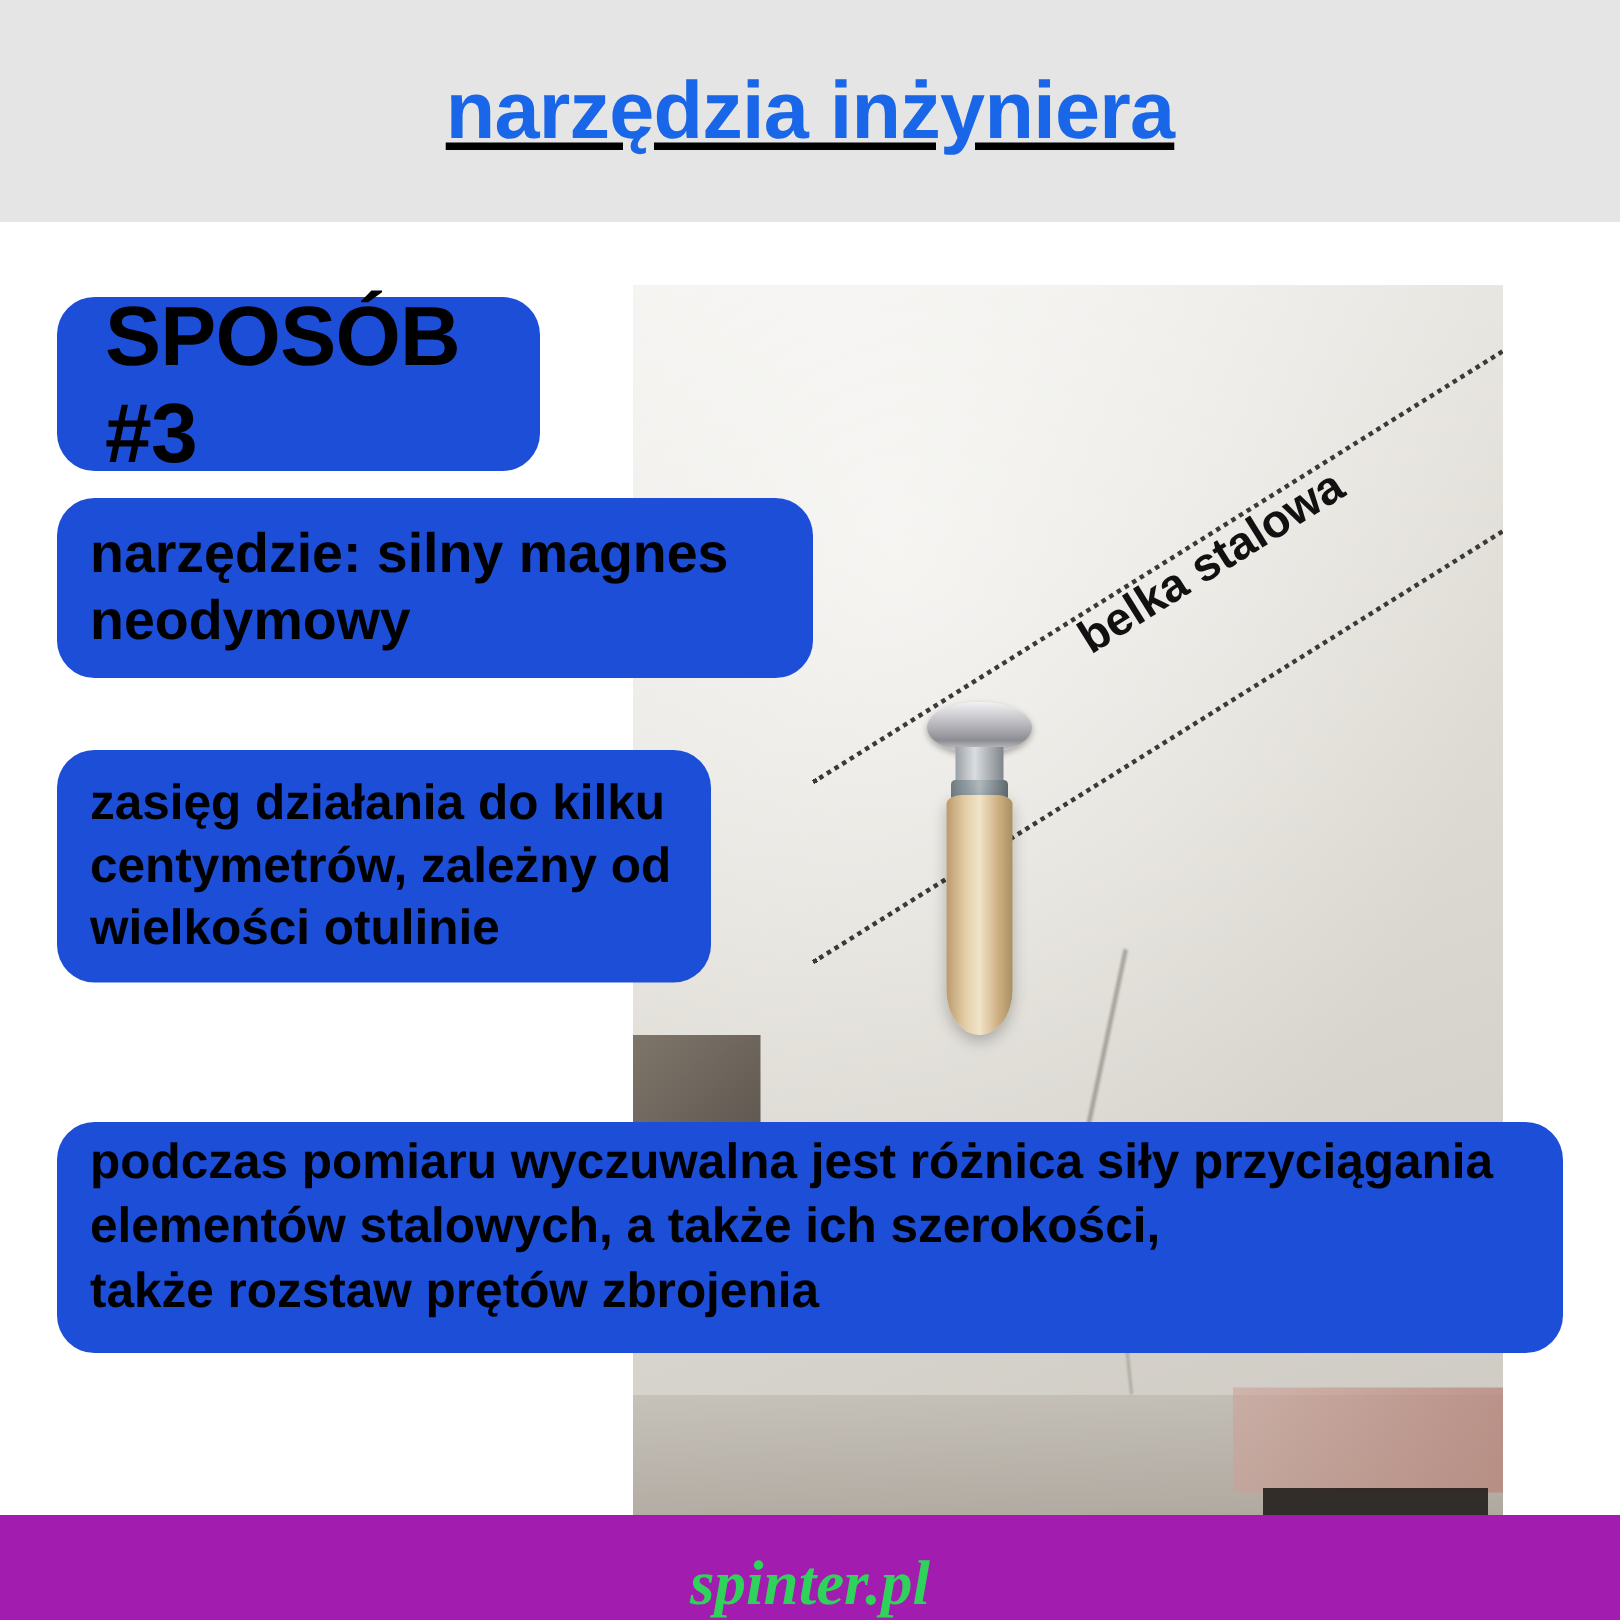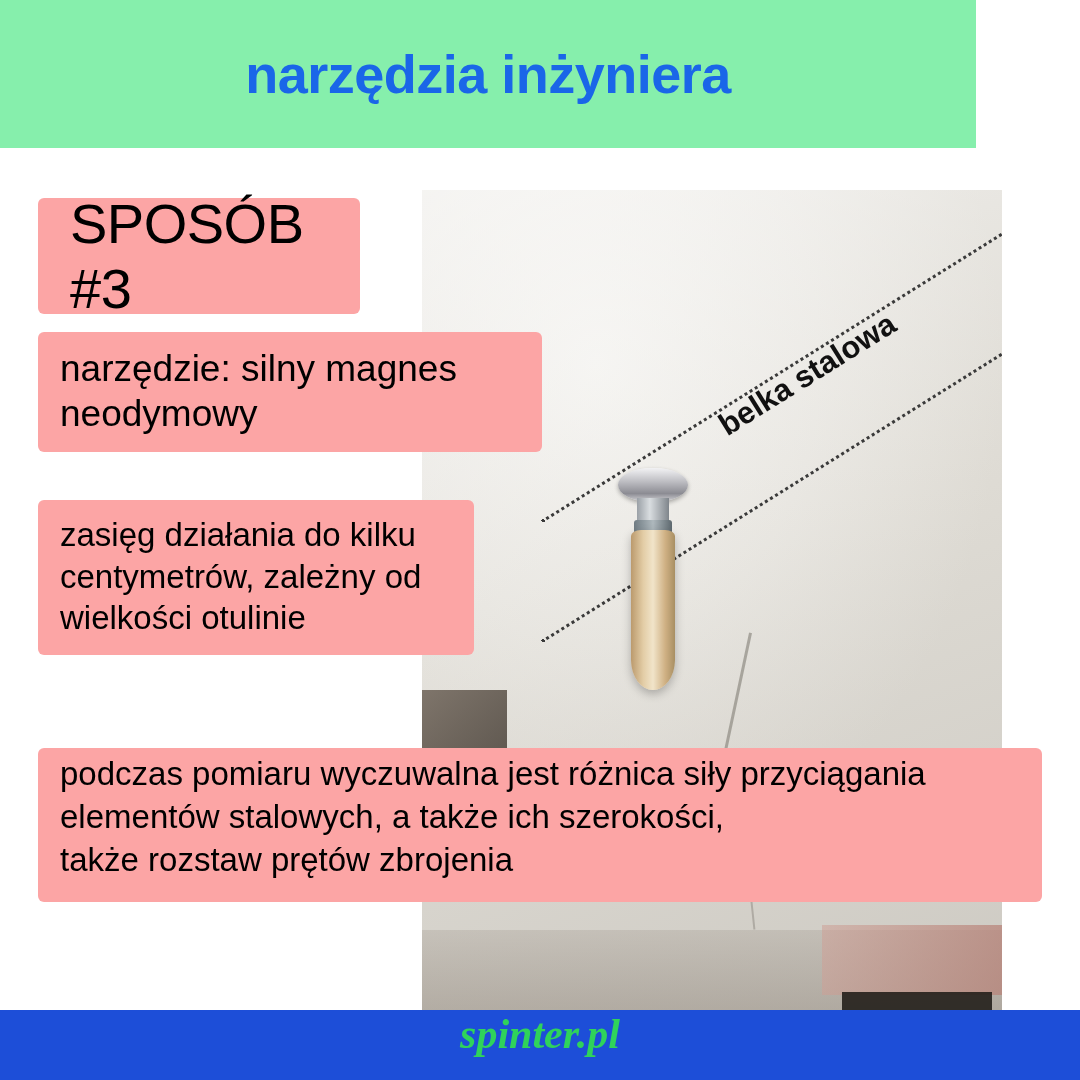--- a/index.html
+++ b/index.html
@@ -12,26 +12,27 @@
     height: 1080px;
     overflow: hidden;
     font-family: "Liberation Sans", sans-serif;
     position: relative;
   }
 
   
   .header {
     position: absolute;
     left: 0; top: 0;
-    width: 976px;
+    width: 1080px;
     height: 148px;
-    background: #86efac;
+    background: #e5e5e5;
     display: flex;
     align-items: center;
     justify-content: center;
+    text-decoration: underline;
   }
   .header-title {
     color: #1a66e8;
     font-size: 54px;
     font-weight: bold;
     letter-spacing: -0.5px;
     line-height: 1;
   }
 
   
@@ -159,24 +160,24 @@
     width: 44px; height: 160px;
     border-radius: 10px 10px 22px 22px / 6px 6px 30px 30px;
     background: linear-gradient(90deg, #caa97c 0%, #e8d3ae 30%, #f0e2c6 50%, #d2b485 75%, #a78css 100%);
     background-image: linear-gradient(90deg, #bb9a6d 0%, #e3cda6 28%, #f1e4c9 50%, #cfb083 78%, #a88f63 100%);
     box-shadow: 0 4px 10px rgba(0,0,0,0.25);
   }
 
   
   .tag {
     position: absolute;
-    background: #fca5a5;
-    border-radius: 6px;
+    background: #1d4ed8;
+    border-radius: 25px;
     color: #000000;
-    font-weight: normal;
+    font-weight: bold;
     box-sizing: border-box;
   }
   .tag-title {
     left: 38px; top: 50px;
     width: 322px; height: 116px;
     display: flex; align-items: center;
     padding-left: 32px;
     font-size: 56px;
     letter-spacing: -0.5px;
   }
@@ -202,23 +203,23 @@
     line-height: 1.31;
   }
   .tag-note .ln { display: block; }
 
   
   .footer {
     position: absolute;
     left: 0; top: 1010px;
     width: 1080px;
     height: 70px;
-    background: #1d4ed8;
+    background: #a21caf;
     display: flex;
-    align-items: flex-start;
+    align-items: flex-end;
     justify-content: center;
   }
   .footer-text {
     color: #2fd35b;
     font-size: 42px;
     font-weight: bold;
     font-style: italic;
     font-family: "Liberation Serif", serif;
   }
 </style>

